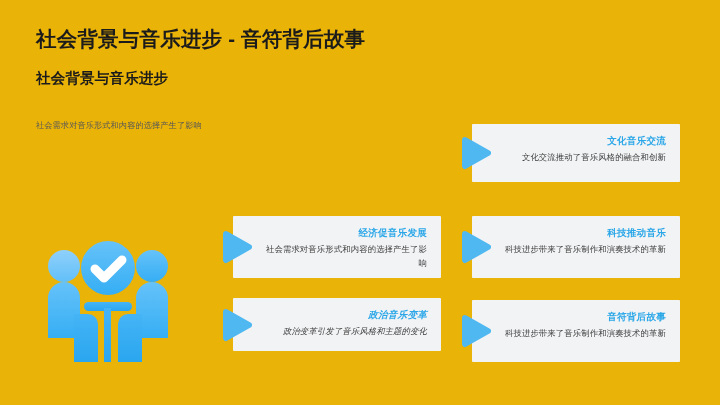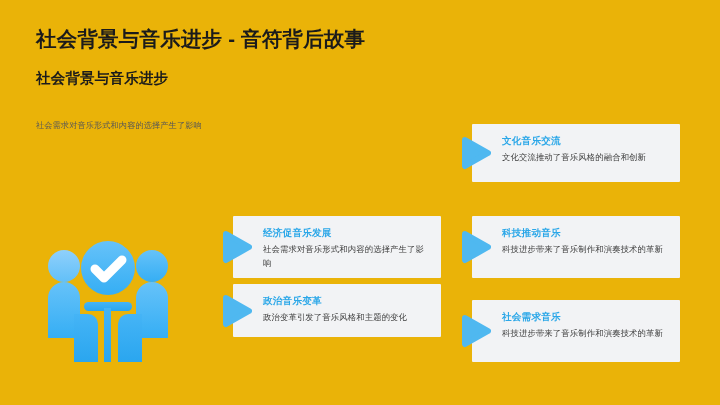--- a/index.html
+++ b/index.html
@@ -65,20 +65,21 @@
     height: 124px;
   }
   .people-icon svg { display: block; width: 100%; height: 100%; }
 
   
   .card {
     position: absolute;
     background: #f2f3f5;
     border-radius: 1px;
     box-sizing: border-box;
+    text-align: right;
   }
   .card-inner {
     position: absolute;
     left: 30px;
     right: 14px;
     top: 11px;
   }
   .card-title {
     font-size: 9.6px;
     font-weight: bold;
@@ -100,21 +101,21 @@
     transform: translateY(-50%);
     width: 30px;
     height: 34px;
   }
   .card-arrow svg { display: block; width: 100%; height: 100%; }
 
   
   #card-culture   { left: 472px; top: 124px; width: 208px; height: 58px; }
   #card-economy   { left: 233px; top: 216px; width: 208px; height: 62px; }
   #card-tech      { left: 472px; top: 216px; width: 208px; height: 62px; }
-  #card-politics  { left: 233px; top: 284px; width: 208px; height: 53px; }
+  #card-politics  { left: 233px; top: 298px; width: 208px; height: 53px; font-style: italic; }
   #card-demand    { left: 472px; top: 300px; width: 208px; height: 62px; }
 </style>
 </head>
 <body>
 
 <div id="slide">
 
   <div class="header">
     <div class="title-main">社会背景与音乐进步 - 音符背后故事</div>
     <div class="title-sub">社会背景与音乐进步</div>
@@ -203,18 +204,18 @@
     </div>
   </div>
 
   <div class="card" id="card-demand">
     <div class="card-arrow">
       <svg viewBox="0 0 30 34" xmlns="http://www.w3.org/2000/svg">
         <path d="M4 4 L27 17 L4 30 Z" fill="#4fb8f0" stroke="#4fb8f0" stroke-width="6" stroke-linejoin="round" stroke-linecap="round"></path>
       </svg>
     </div>
     <div class="card-inner">
-      <div class="card-title">社会需求音乐</div>
+      <div class="card-title">音符背后故事</div>
       <div class="card-desc">科技进步带来了音乐制作和演奏技术的革新</div>
     </div>
   </div>
 
 </div>
 
 </body></html>

